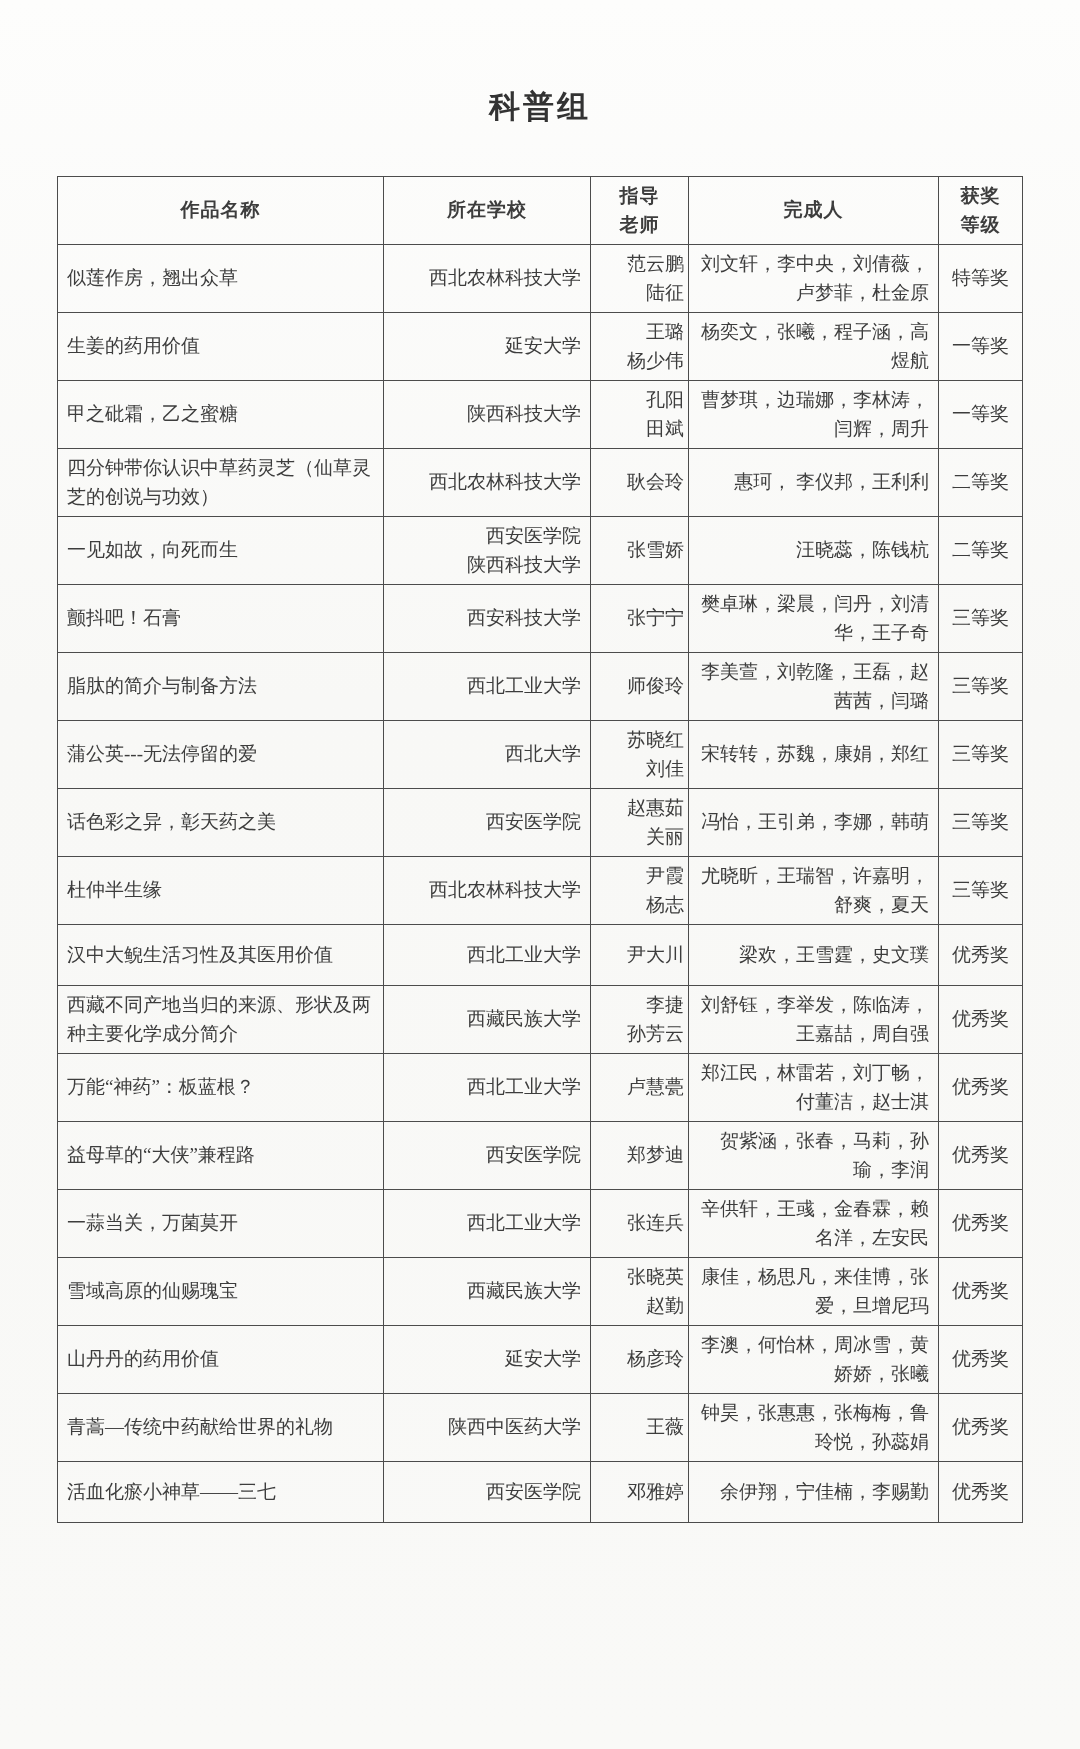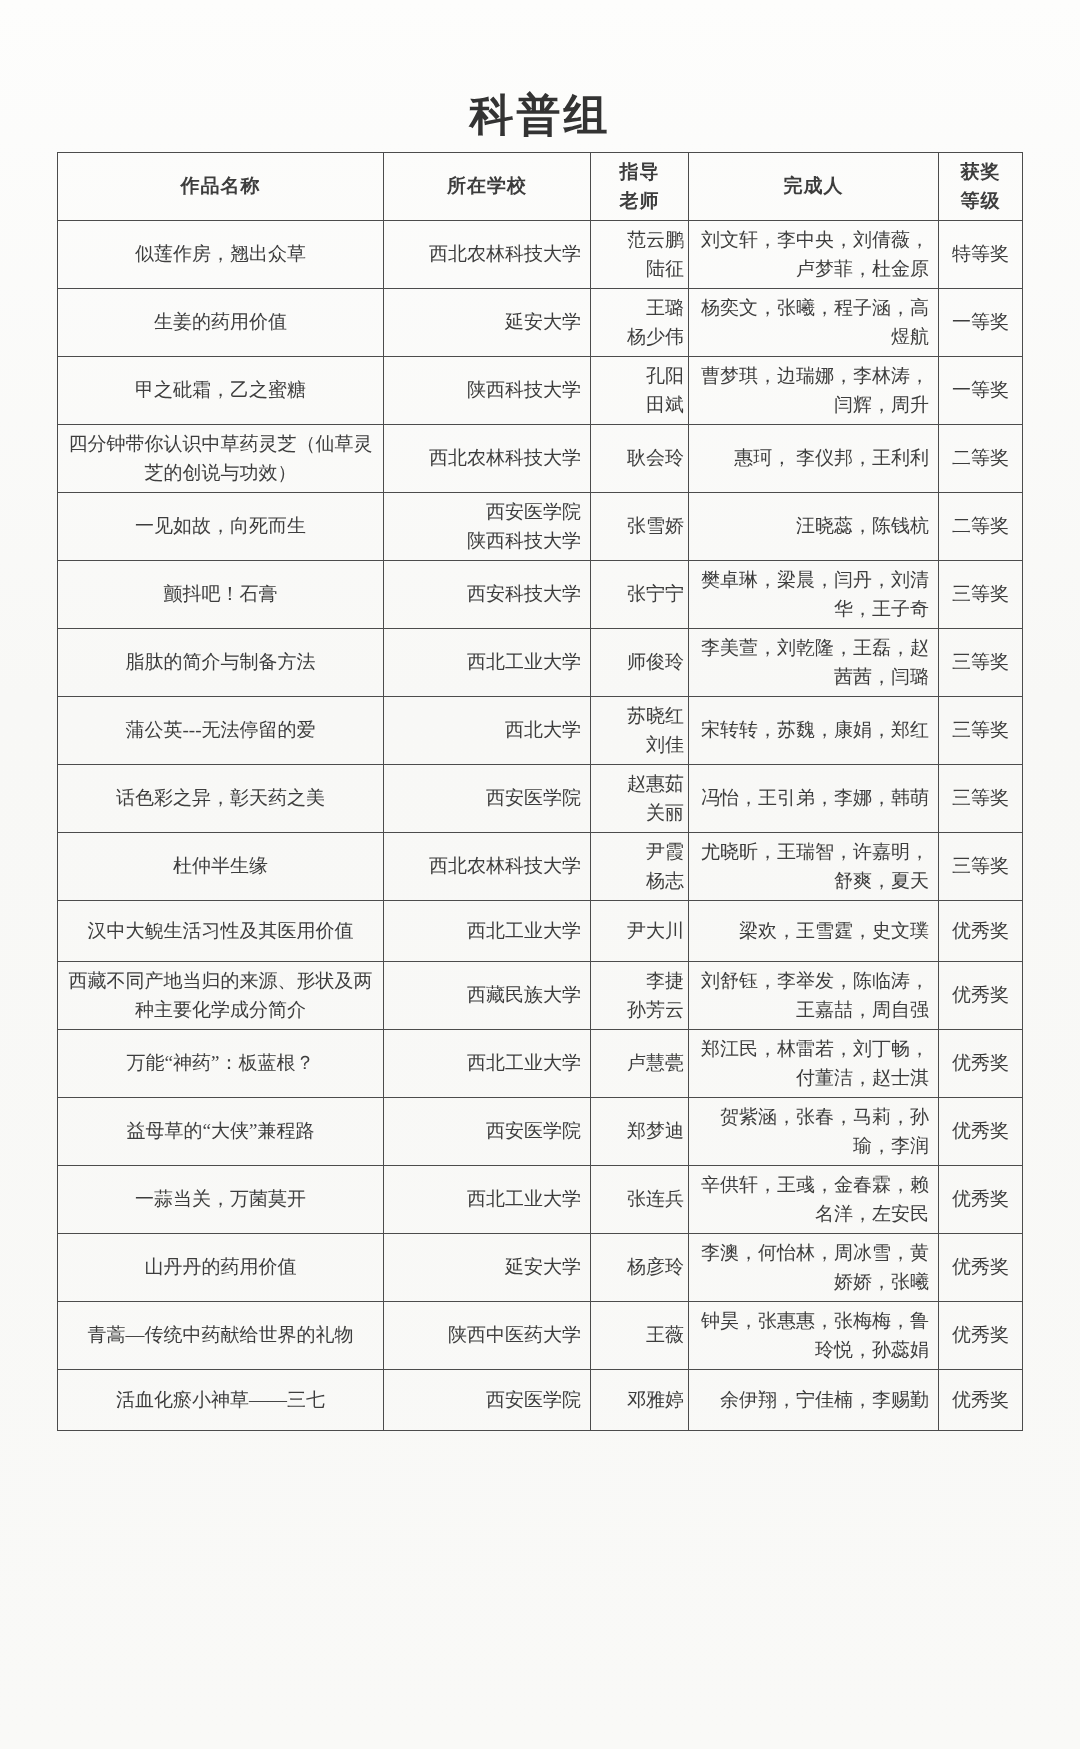--- a/index.html
+++ b/index.html
@@ -14,29 +14,29 @@
     height: 1749px;
     margin: 0 auto;
     background: linear-gradient(180deg, #fdfdfc 0%, #f8f8f6 40%, #f9f9f7 100%);
     color: #3c3c3c;
     overflow: hidden;
   }
   .doc-title {
     margin: 0;
     padding-top: 86px;
     text-align: center;
-    font-size: 44px;
+    font-size: 31px;
     font-weight: 700;
     letter-spacing: 3px;
     color: #333333;
   }
   table.award-table {
     position: absolute;
     left: 57px;
-    top: 152px;
+    top: 176px;
     width: 965px;
     border-collapse: collapse;
     table-layout: fixed;
   }
   .award-table col.c1 { width: 326px; }
   .award-table col.c2 { width: 207px; }
   .award-table col.c3 { width: 98px;  }
   .award-table col.c4 { width: 250px; }
   .award-table col.c5 { width: 84px;  }
   .award-table th, .award-table td {
@@ -48,21 +48,21 @@
     vertical-align: middle;
     color: #3d3d3d;
   }
   .award-table th {
     height: 50px;
     text-align: center;
     font-weight: 600;
     letter-spacing: 1px;
   }
   .award-table td { height: 50px; }
-  td.c-title   { text-align: center; }
+  td.c-title   { text-align: left; }
   td.c-school  { text-align: right; }
   td.c-teacher { text-align: right; padding-left: 4px; padding-right: 4px; }
   td.c-members { text-align: right; }
   td.c-award   { text-align: center; padding-left: 4px; padding-right: 4px; }
 </style>
 </head>
 <body>
 
 <div class="page">
   <h1 class="doc-title">科普组</h1>
@@ -194,20 +194,28 @@
     <td class="c-award">优秀奖</td>
   </tr>
         <tr>
     <td class="c-title">一蒜当关，万菌莫开</td>
     <td class="c-school">西北工业大学</td>
     <td class="c-teacher">张连兵</td>
     <td class="c-members">辛供轩，王彧，金春霖，赖名洋，左安民</td>
     <td class="c-award">优秀奖</td>
   </tr>
         <tr>
+    <td class="c-title">雪域高原的仙赐瑰宝</td>
+    <td class="c-school">西藏民族大学</td>
+    <td class="c-teacher">张晓英
+赵勤</td>
+    <td class="c-members">康佳，杨思凡，来佳博，张爱，旦增尼玛</td>
+    <td class="c-award">优秀奖</td>
+  </tr>
+        <tr>
     <td class="c-title">山丹丹的药用价值</td>
     <td class="c-school">延安大学</td>
     <td class="c-teacher">杨彦玲</td>
     <td class="c-members">李澳，何怡林，周冰雪，黄娇娇，张曦</td>
     <td class="c-award">优秀奖</td>
   </tr>
         <tr>
     <td class="c-title">青蒿—传统中药献给世界的礼物</td>
     <td class="c-school">陕西中医药大学</td>
     <td class="c-teacher">王薇</td>

